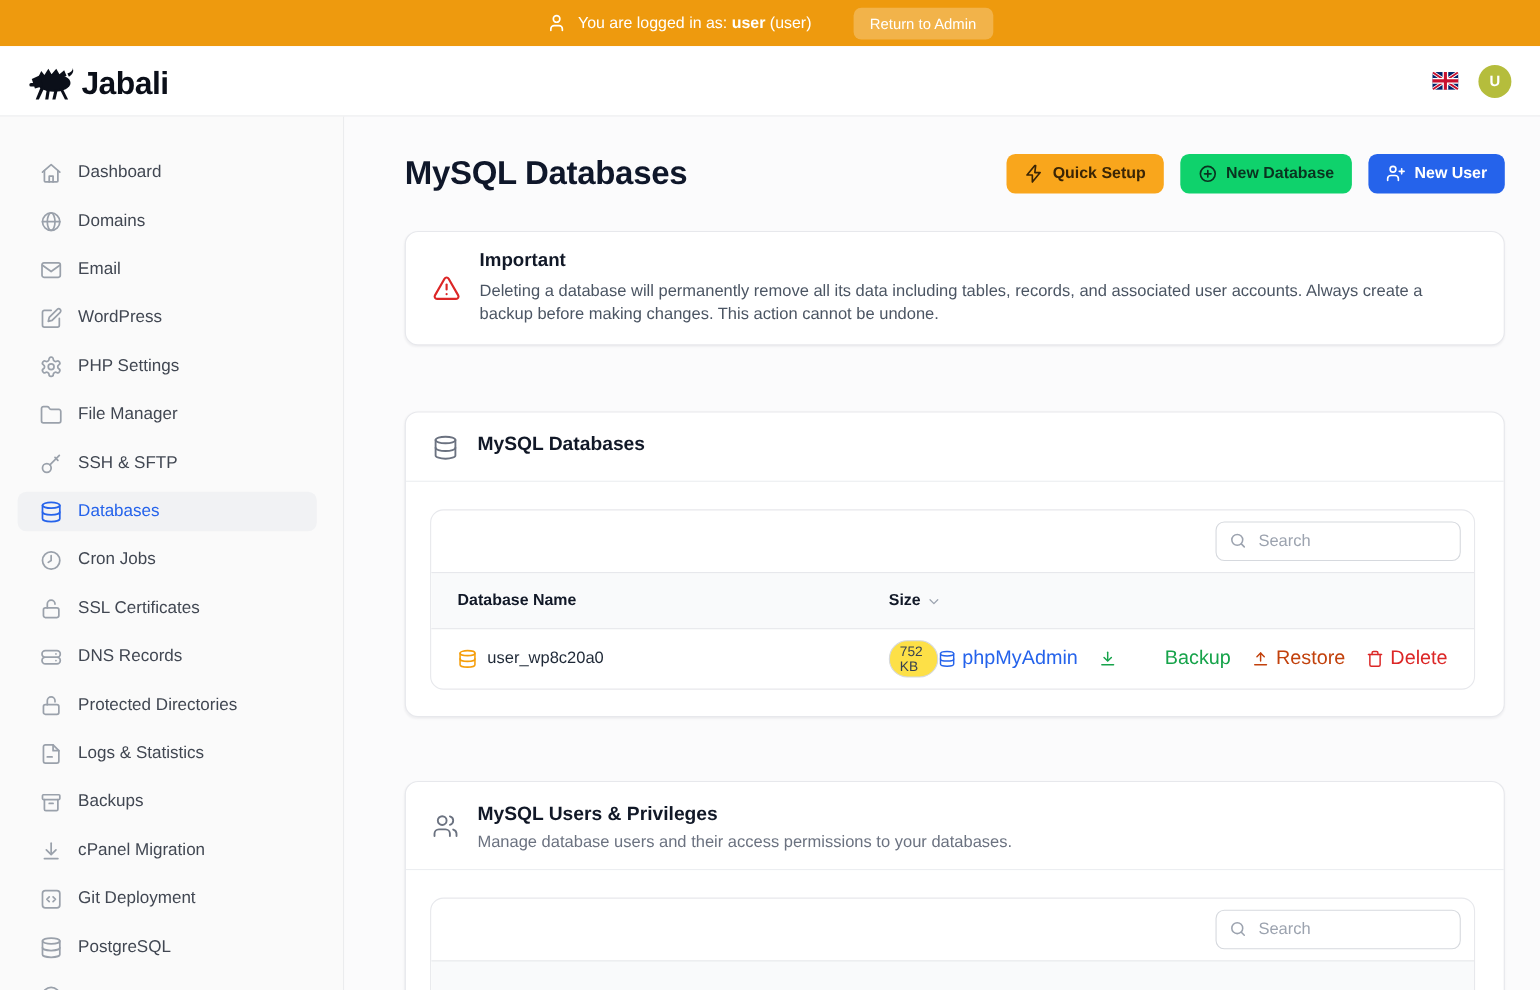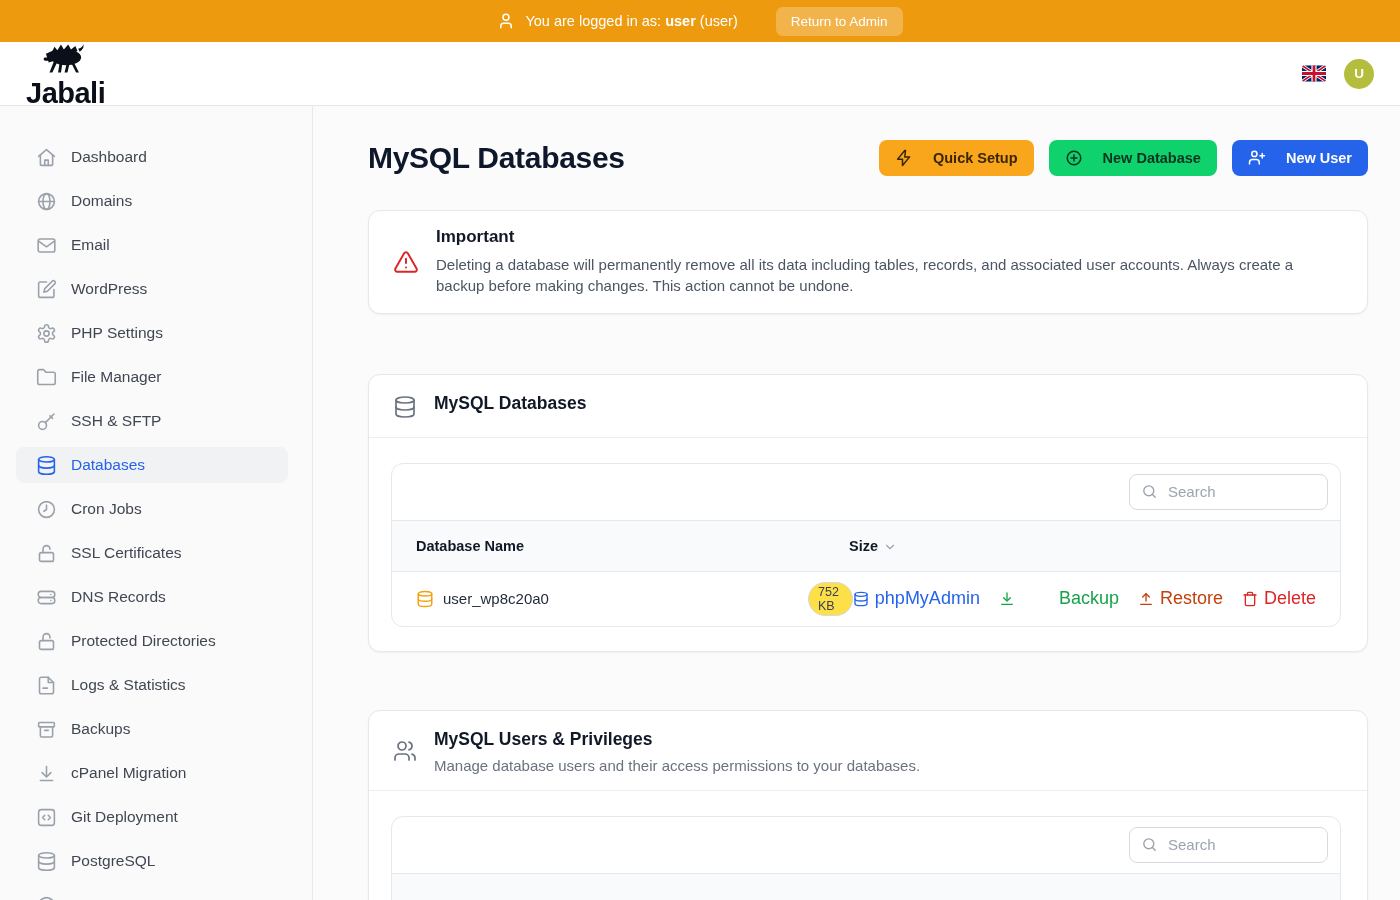--- a/index.html
+++ b/index.html
@@ -24,21 +24,21 @@
     border-radius: 7px; padding: 7px 15px; font-size: 13.5px; cursor: pointer;
     font-family: inherit;
   }
 
   
   .hdr {
     height: 64px; background: #fff; border-bottom: 1px solid #e6e7ea;
     display: flex; align-items: center; justify-content: space-between;
     padding: 0 26px;
   }
-  .brand { display: flex; align-items: center; gap: 2px; cursor: pointer; flex-direction: column; }
+  .brand { display: flex; align-items: flex-end; gap: 2px; cursor: pointer; }
   .brand-name { font-size: 29px; font-weight: 800; color: #0b0f19; letter-spacing: -.5px; }
   .hdr-right { display: flex; align-items: center; gap: 18px; }
   .flag { width: 24px; height: 17px; border-radius: 3px; overflow: hidden; cursor: pointer; }
   .avatar {
     width: 30px; height: 30px; border-radius: 50%; background: #b5bd3c;
     color: #fff; font-size: 13.5px; font-weight: 700;
     display: flex; align-items: center; justify-content: center; cursor: pointer;
   }
 
   
@@ -59,21 +59,21 @@
   main {
     flex: 1; background: #fbfbfc; padding: 34px 32px 0 55px; overflow: hidden;
   }
 
   
   .page-head { display: flex; align-items: center; justify-content: space-between; margin-bottom: 34px; }
   .page-title { font-size: 30px; font-weight: 800; color: #0f172a; margin: 0; letter-spacing: -.3px; }
   .actions { display: flex; gap: 15px; }
   .btn {
     height: 36px; border: none; border-radius: 8px; padding: 0 16px;
-    display: inline-flex; align-items: center; gap: 20px;
+    display: inline-flex; align-items: center; gap: 8px;
     font-size: 14.5px; font-weight: 600; cursor: pointer; font-family: inherit;
   }
   .btn-amber { background: #f9a61c; color: #3a2505; }
   .btn-green { background: #0fd26c; color: #0a3320; }
   .btn-blue  { background: #2563eb; color: #fff; }
 
   
   .card {
     background: #fff; border: 1px solid #e7e8ec; border-radius: 12px;
     box-shadow: 0 1px 2px rgba(16,24,40,.05);
@@ -87,37 +87,37 @@
   .sec-head { display: flex; gap: 17px; align-items: center; padding: 18px 24px 16px; }
   .sec-ic { color: #6b7280; flex: 0 0 24px; }
   .sec-title { font-size: 17.5px; font-weight: 700; color: #111827; margin-bottom: 7px; }
   .sec-sub { font-size: 15px; color: #6b7280; }
   .sec-divider { border-top: 1px solid #eceef1; }
   .sec-body { padding: 25px 26px 24px 22px; }
 
   .inner { border: 1px solid #e7e8ec; border-radius: 12px; overflow: hidden; background: #fff; }
   .search-row { display: flex; justify-content: flex-end; padding: 10px 12px; }
   .search-box {
-    width: 199px; height: 36px; border: 1px solid #d6d9de; border-radius: 8px;
+    width: 223px; height: 36px; border: 1px solid #d6d9de; border-radius: 8px;
     display: flex; align-items: center; gap: 8px; padding: 0 11px; background: #fff;
   }
   .search-box svg { color: #9ca3af; flex: 0 0 17px; }
   .search-box input {
     border: none; outline: none; width: 100%; font-size: 15px; color: #374151;
     font-family: inherit; background: transparent;
   }
   .search-box input::placeholder { color: #9ca3af; }
 
   .t-head {
     display: flex; align-items: center; height: 52px; background: #f9fafb;
     border-top: 1px solid #e7e8ec; border-bottom: 1px solid #e7e8ec;
     font-size: 14.5px; font-weight: 700; color: #111827;
   }
   .col-name { width: 416px; padding-left: 24px; }
-  .col-size { flex: 1; display: flex; align-items: flex-end; gap: 5px; cursor: pointer; margin-left: 41px; }
+  .col-size { flex: 1; display: flex; align-items: flex-end; gap: 5px; cursor: pointer; }
   .col-size svg { color: #9ca3af; }
 
   .t-row { display: flex; align-items: center; height: 54px; padding-right: 24px; }
   .cell-name { width: 416px; padding-left: 24px; display: flex; align-items: center; gap: 9px; font-size: 15px; color: #1f2937; }
   .cell-name svg { color: #f59e0b; }
   .cell-size { flex: 1; }
   .badge {
     display: inline-block; border: 1px solid #d6d9de; border-radius: 999px;
     padding: 2px 9px; font-size: 12.5px; color: #374151; background: #fde047;
   }

